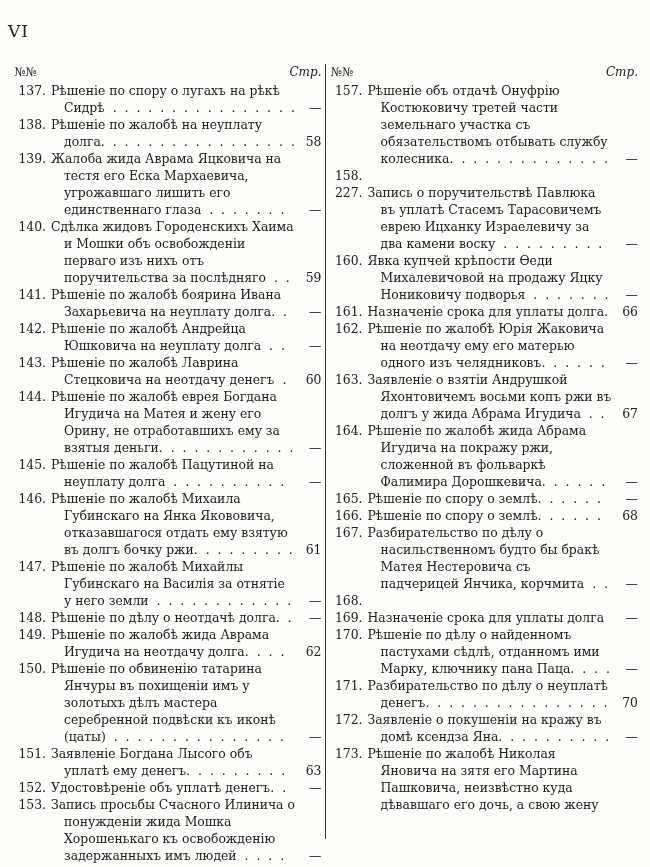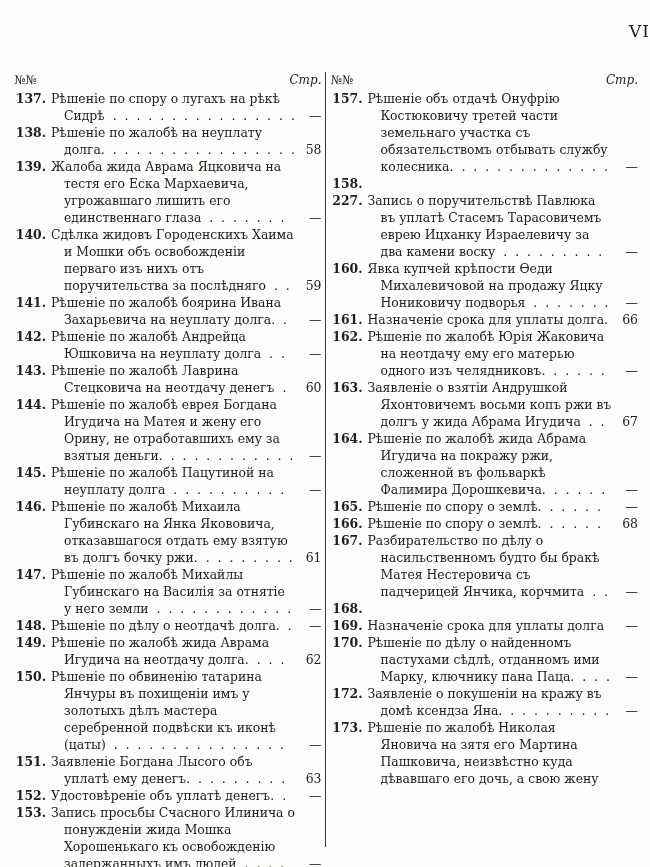--- a/index.html
+++ b/index.html
@@ -13,25 +13,25 @@
     background: #fcfcfa;
     color: #222120;
     font-family: "DejaVu Serif", serif;
     font-size: 12.4px;
     line-height: 17px;
     overflow: hidden;
     box-sizing: border-box;
     padding-top: 21px;
   }
   .roman-pagenum {
-    text-align: right;
+    text-align: left;
     font-size: 17px;
     line-height: 20px;
     letter-spacing: 1px;
-    margin-bottom: 31px;
+    margin-bottom: 23px;
     padding-left: 8px;
   }
   .cols {
     display: flex;
     align-items: stretch;
     height: 790px;
   }
   .col {
     flex: 1 1 0;
     box-sizing: border-box;
@@ -53,21 +53,20 @@
   .col-head .stp { font-style: italic; }
   .entry {
     display: flex;
     align-items: flex-start;
   }
   .num {
     flex: 0 0 32px;
     text-align: right;
     padding-right: 5px;
     box-sizing: content-box;
-    font-weight: bold;
   }
   .body {
     flex: 1 1 auto;
     position: relative;
     padding-left: 13px;
     text-indent: -13px;
     padding-right: 26px;
     text-align: left;
   }
   .leader {
@@ -230,20 +229,24 @@
           </div>
           <div class="entry">
             <span class="num">169.</span>
             <span class="body"><span class="text">Назначеніе срока для уплаты долга</span><span class="leader"> </span><span class="pg">—</span></span>
           </div>
           <div class="entry">
             <span class="num">170.</span>
             <span class="body"><span class="text">Рѣшеніе по дѣлу о найденномъ пастухами сѣдлѣ, отданномъ ими Марку, ключнику пана Паца.</span><span class="leader"> . . . </span><span class="pg">—</span></span>
           </div>
           <div class="entry">
+            <span class="num">171.</span>
+            <span class="body"><span class="text">Разбирательство по дѣлу о неуплатѣ денегъ.</span><span class="leader"> . . . . . . . . . . . . . . . </span><span class="pg">70</span></span>
+          </div>
+          <div class="entry">
             <span class="num">172.</span>
             <span class="body"><span class="text">Заявленіе о покушеніи на кражу въ домѣ ксендза Яна.</span><span class="leader"> . . . . . . . . . </span><span class="pg">—</span></span>
           </div>
           <div class="entry">
             <span class="num">173.</span>
             <span class="body"><span class="text">Рѣшеніе по жалобѣ Николая Яновича на зятя его Мартина Пашковича, неизвѣстно куда дѣвавшаго его дочь, а свою жену</span></span>
           </div>
         </div>
     </div>
 

